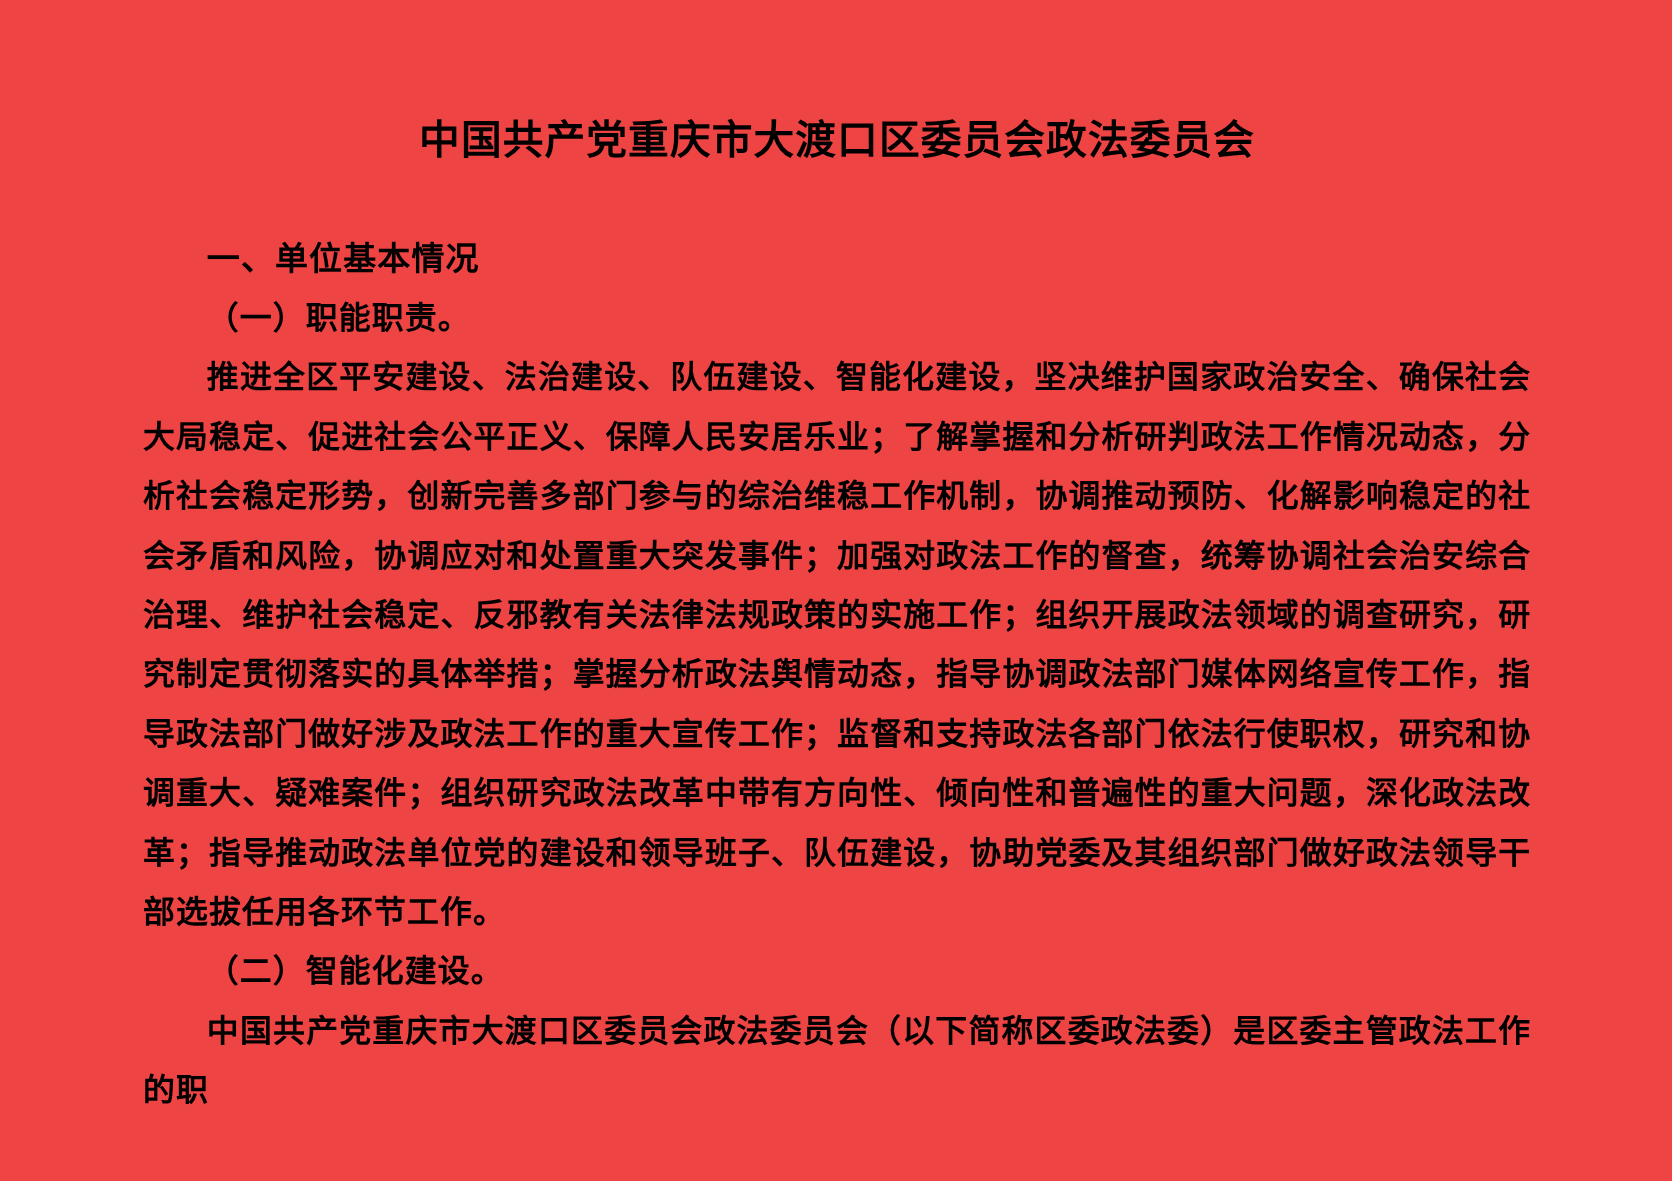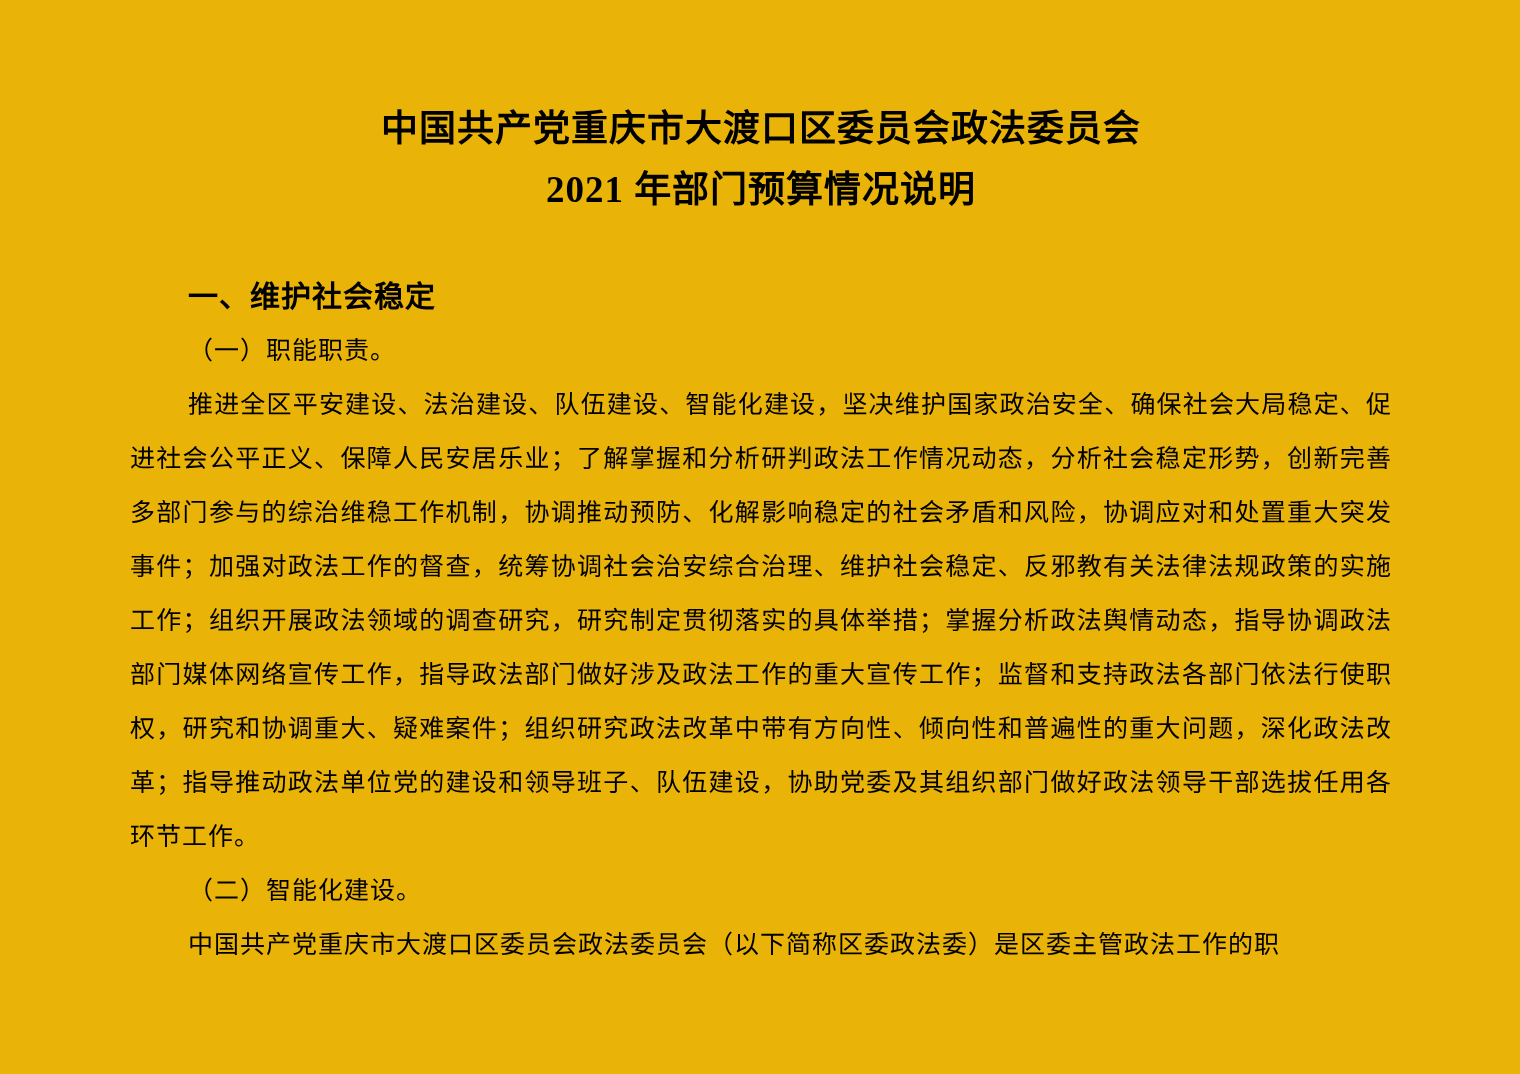--- a/index.html
+++ b/index.html
@@ -12,21 +12,21 @@
     height: 1074px;
     overflow: hidden;
     color: #000000;
     position: relative;
   }
   .page {
     box-sizing: border-box;
     width: 1520px;
     height: 1074px;
     padding: 0 128px 0 130px;
-    background: #eab308;
+    background: #ef4444;
   }
   
   .doc-title {
     margin: 0;
     padding-top: 98px;
     text-align: center;
     font-family: "Liberation Serif", "DejaVu Serif", serif;
     font-weight: bold;
     font-size: 37px;
     line-height: 61px;
@@ -43,44 +43,43 @@
     font-family: "Liberation Sans", "DejaVu Sans", sans-serif;
     font-weight: bold;
     font-size: 30px;
     line-height: 54px;
     letter-spacing: 1px;
   }
   
   .body-text {
     margin: 0;
     font-family: "Liberation Serif", "DejaVu Serif", serif;
-    font-weight: normal;
-    font-size: 25px;
+    font-weight: bold;
+    font-size: 29px;
     line-height: 54px;
     letter-spacing: 1px;
   }
   .subsection-heading {
     padding-left: 58px;
   }
   .paragraph {
     text-align: justify;
     text-indent: 58px;
   }
 </style>
 </head>
 <body>
 
 <div class="page">
 
   <h1 class="doc-title">
     <span class="title-line">中国共产党重庆市大渡口区委员会政法委员会</span>
-    <span class="title-line">2021 年部门预算情况说明</span>
   </h1>
 
-  <h2 class="section-heading">一、维护社会稳定</h2>
+  <h2 class="section-heading">一、单位基本情况</h2>
 
   <p class="body-text subsection-heading">（一）职能职责。</p>
 
   <p class="body-text paragraph">推进全区平安建设、法治建设、队伍建设、智能化建设，坚决维护国家政治安全、确保社会大局稳定、促进社会公平正义、保障人民安居乐业；了解掌握和分析研判政法工作情况动态，分析社会稳定形势，创新完善多部门参与的综治维稳工作机制，协调推动预防、化解影响稳定的社会矛盾和风险，协调应对和处置重大突发事件；加强对政法工作的督查，统筹协调社会治安综合治理、维护社会稳定、反邪教有关法律法规政策的实施工作；组织开展政法领域的调查研究，研究制定贯彻落实的具体举措；掌握分析政法舆情动态，指导协调政法部门媒体网络宣传工作，指导政法部门做好涉及政法工作的重大宣传工作；监督和支持政法各部门依法行使职权，研究和协调重大、疑难案件；组织研究政法改革中带有方向性、倾向性和普遍性的重大问题，深化政法改革；指导推动政法单位党的建设和领导班子、队伍建设，协助党委及其组织部门做好政法领导干部选拔任用各环节工作。</p>
 
   <p class="body-text subsection-heading">（二）智能化建设。</p>
 
   <p class="body-text paragraph">中国共产党重庆市大渡口区委员会政法委员会（以下简称区委政法委）是区委主管政法工作的职</p>
 
 </div>

